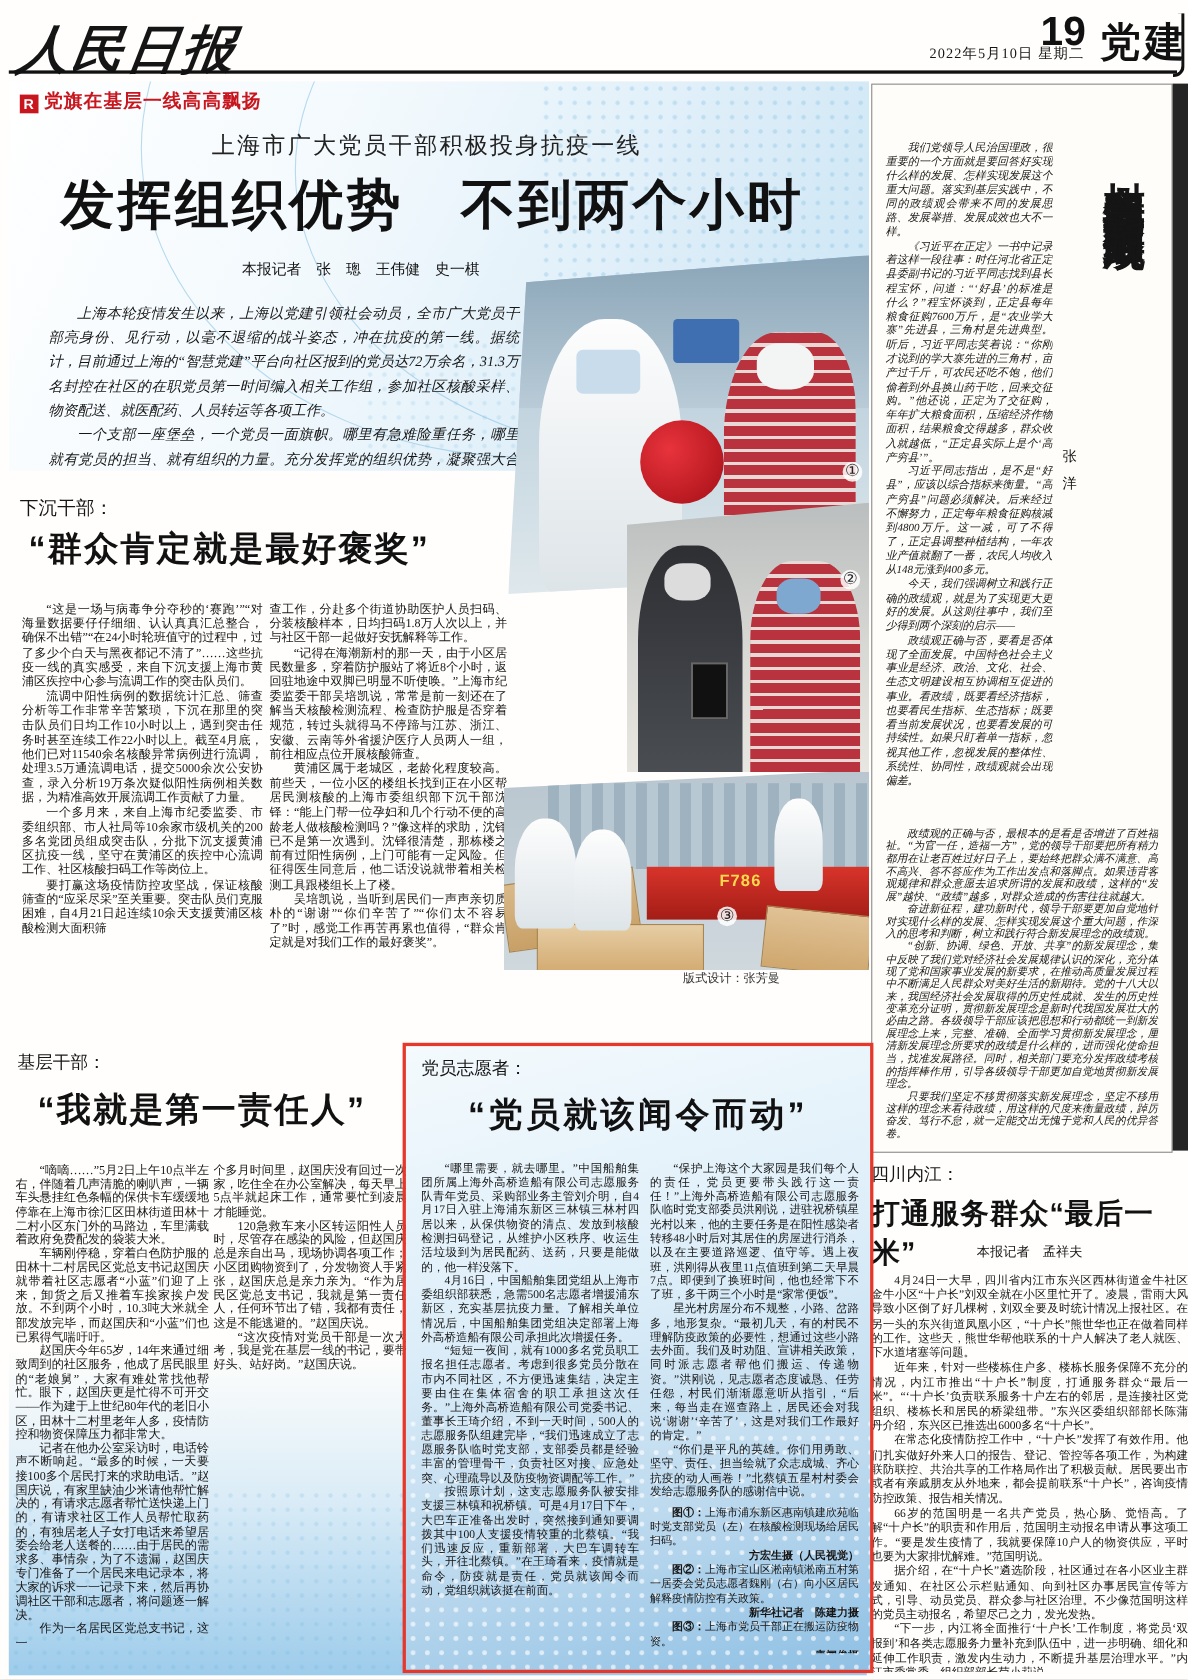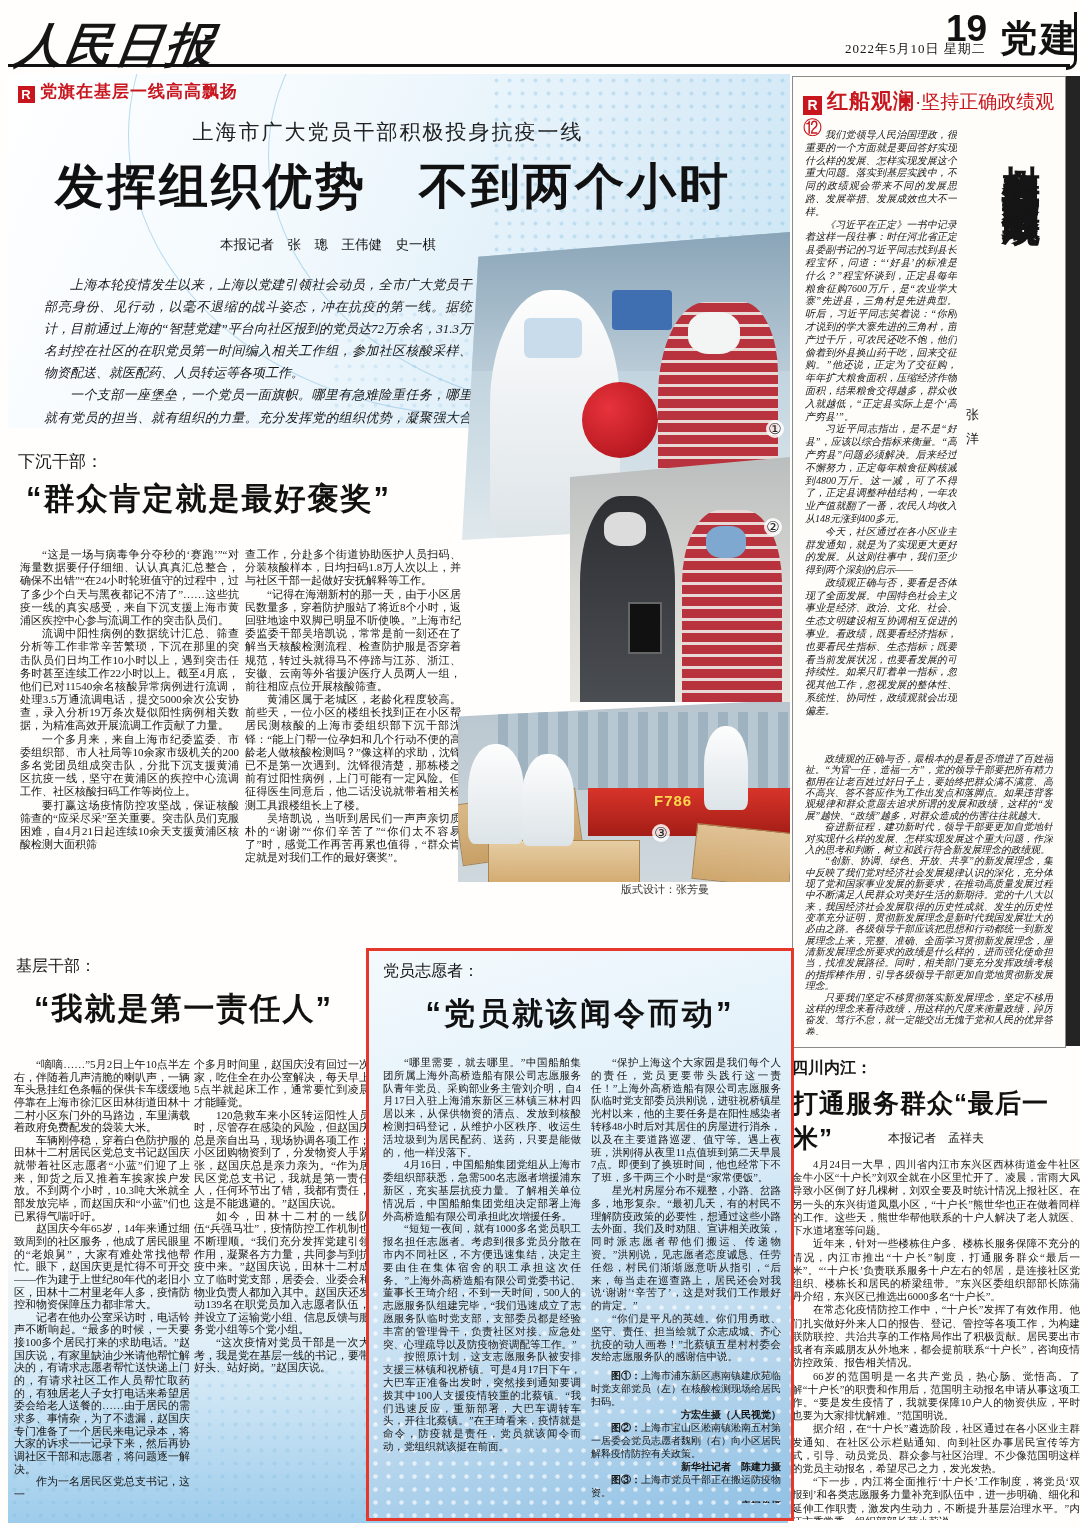--- a/index.html
+++ b/index.html
@@ -143,21 +143,20 @@
     <div class="abs jtxt colh z1" style="left:14px;top:1058px;width:176px;height:464px;font-size:11px;line-height:1.15;">
       <p>“嘀嘀……”5月2日上午10点半左右，伴随着几声清脆的喇叭声，一辆车头悬挂红色条幅的保供卡车缓缓地停靠在上海市徐汇区田林街道田林十二村小区东门外的马路边，车里满载着政府免费配发的袋装大米。</p>
       <p>车辆刚停稳，穿着白色防护服的田林十二村居民区党总支书记赵国庆就带着社区志愿者“小蓝”们迎了上来，卸货之后又推着车挨家挨户发放。不到两个小时，10.3吨大米就全部发放完毕，而赵国庆和“小蓝”们也已累得气喘吁吁。</p>
       <p>赵国庆今年65岁，14年来通过细致周到的社区服务，他成了居民眼里的“老娘舅”，大家有难处常找他帮忙。眼下，赵国庆更是忙得不可开交——作为建于上世纪80年代的老旧小区，田林十二村里老年人多，疫情防控和物资保障压力都非常大。</p>
       <p>记者在他办公室采访时，电话铃声不断响起。“最多的时候，一天要接100多个居民打来的求助电话。”赵国庆说，有家里缺油少米请他帮忙解决的，有请求志愿者帮忙送快递上门的，有请求社区工作人员帮忙取药的，有独居老人子女打电话来希望居委会给老人送餐的……由于居民的需求多、事情杂，为了不遗漏，赵国庆专门准备了一个居民来电记录本，将大家的诉求一一记录下来，然后再协调社区干部和志愿者，将问题逐一解决。</p>
       <p>作为一名居民区党总支书记，这一</p>
     </div>
     <div class="abs jtxt colh z1" style="left:194px;top:1058px;width:176px;height:464px;font-size:11px;line-height:1.15;">
       <p class="cont">个多月时间里，赵国庆没有回过一次家，吃住全在办公室解决，每天早上5点半就起床工作，通常要忙到凌晨才能睡觉。</p>
       <p>120急救车来小区转运阳性人员时，尽管存在感染的风险，但赵国庆总是亲自出马，现场协调各项工作；小区团购物资到了，分发物资人手紧张，赵国庆总是亲力亲为。“作为居民区党总支书记，我就是第一责任人，任何环节出了错，我都有责任，这是不能逃避的。”赵国庆说。</p>
-      <p>如今，田林十二村的一线队伍“兵强马壮”，疫情防控工作机制也不断理顺。“我们充分发挥党建引领作用，凝聚各方力量，共同参与到抗疫中来。”赵国庆说，田林十二村成立了临时党支部，居委会、业委会和物业负责人都加入其中。赵国庆还发动139名在职党员加入志愿者队伍，并设立了运输党小组、信息反馈与服务党小组等5个党小组。</p>
       <p>“这次疫情对党员干部是一次大考，我是党在基层一线的书记，要带好头、站好岗。”赵国庆说。</p>
     </div>
   </div>
 
   <div id="redbox" class="abs z1">
     <div class="dots" style="left:0;bottom:0;width:100%;height:230px;background-image:radial-gradient(circle,rgba(255,255,255,.8) 1.8px,transparent 2.6px);opacity:.8;"></div>
     <div class="abs" style="left:14px;top:10px;font-size:16px;font-family:'Liberation Sans',sans-serif;">党员志愿者：</div>
     <div class="abs hd" style="left:0;top:42px;width:100%;text-align:center;font-size:31px;letter-spacing:3px;">“党员就该闻令而动”</div>
     <div class="abs jtxt colh" style="left:14px;top:106px;width:198px;height:446px;font-size:10.5px;line-height:1.22;">
       <p>“哪里需要，就去哪里。”中国船舶集团所属上海外高桥造船有限公司志愿服务队青年党员、采购部业务主管刘介明，自4月17日入驻上海浦东新区三林镇三林村四居以来，从保供物资的清点、发放到核酸检测扫码登记，从维护小区秩序、收运生活垃圾到为居民配药、送药，只要是能做的，他一样没落下。</p>
@@ -173,43 +172,40 @@
       </div>
       <div style="margin-top:5px;font-size:10px;line-height:1.3;">
         <p class="capline"><b>图①：</b><span>上海市浦东新区惠南镇建欣苑临时党支部党员（左）在核酸检测现场给居民扫码。</span><span class="cap-credit">方宏生摄（人民视觉）</span></p>
         <p class="capline"><b>图②：</b><span>上海市宝山区淞南镇淞南五村第一居委会党员志愿者魏刚（右）向小区居民解释疫情防控有关政策。</span><span class="cap-credit">新华社记者　陈建力摄</span></p>
         <p class="capline"><b>图③：</b><span>上海市党员干部正在搬运防疫物资。</span><span class="cap-credit">唐闻俊摄</span></p>
       </div>
     </div>
   </div>
 
   <div id="hongbox" class="abs">
-    <div class="abs" style="left:10px;top:10px;">
-      <span class="kickbox" style="width:19px;height:19px;line-height:19px;font-size:14px;">R</span><span class="red hd" style="font-size:21px;letter-spacing:1px;">红船观澜</span><span class="red" style="font-size:19px;font-family:'Liberation Sans',sans-serif;">·坚持正确政绩观⑫</span>
-    </div>
     <div class="abs jtxt colh" style="left:12px;top:52px;width:152px;height:618px;font-size:10px;line-height:1.28;font-style:italic;font-family:Liberation Serif, serif;">
       <p>我们党领导人民治国理政，很重要的一个方面就是要回答好实现什么样的发展、怎样实现发展这个重大问题。落实到基层实践中，不同的政绩观会带来不同的发展思路、发展举措、发展成效也大不一样。</p>
       <p>《习近平在正定》一书中记录着这样一段往事：时任河北省正定县委副书记的习近平同志找到县长程宝怀，问道：“‘好县’的标准是什么？”程宝怀谈到，正定县每年粮食征购7600万斤，是“农业学大寨”先进县，三角村是先进典型。听后，习近平同志笑着说：“你刚才说到的学大寨先进的三角村，亩产过千斤，可农民还吃不饱，他们偷着到外县换山药干吃，回来交征购。”他还说，正定为了交征购，年年扩大粮食面积，压缩经济作物面积，结果粮食交得越多，群众收入就越低，“正定县实际上是个‘高产穷县’”。</p>
       <p>习近平同志指出，是不是“好县”，应该以综合指标来衡量。“高产穷县”问题必须解决。后来经过不懈努力，正定每年粮食征购核减到4800万斤。这一减，可了不得了，正定县调整种植结构，一年农业产值就翻了一番，农民人均收入从148元涨到400多元。</p>
-      <p>今天，社区通过在各小区业主群发通知，就是为了实现更大更好的发展。从这则往事中，我们至少得到两个深刻的启示——</p>
+      <p>今天，我们强调树立和践行正确的政绩观，就是为了实现更大更好的发展。从这则往事中，我们至少得到两个深刻的启示——</p>
       <p>政绩观正确与否，要看是否体现了全面发展。中国特色社会主义事业是经济、政治、文化、社会、生态文明建设相互协调相互促进的事业。看政绩，既要看经济指标，也要看民生指标、生态指标；既要看当前发展状况，也要看发展的可持续性。如果只盯着单一指标，忽视其他工作，忽视发展的整体性、系统性、协同性，政绩观就会出现偏差。</p>
     </div>
     <div class="abs" style="left:170px;top:320px;writing-mode:vertical-rl;font-size:13px;letter-spacing:6px;">张　洋</div>
     <div id="vtitle" class="abs" style="left:198px;top:58px;height:640px;font-size:38px;font-weight:bold;letter-spacing:3px;line-height:1.55;">树立和践行符合新发展理念的政绩观</div>
     <div class="abs jtxt colh" style="left:12px;top:676px;width:248px;height:282px;font-size:9.8px;line-height:1.16;font-style:italic;">
       <p>政绩观的正确与否，最根本的是看是否增进了百姓福祉。“为官一任，造福一方”，党的领导干部要把所有精力都用在让老百姓过好日子上，要始终把群众满不满意、高不高兴、答不答应作为工作出发点和落脚点。如果违背客观规律和群众意愿去追求所谓的发展和政绩，这样的“发展”越快、“政绩”越多，对群众造成的伤害往往就越大。</p>
       <p>奋进新征程，建功新时代，领导干部要更加自觉地针对实现什么样的发展、怎样实现发展这个重大问题，作深入的思考和判断，树立和践行符合新发展理念的政绩观。</p>
       <p>“创新、协调、绿色、开放、共享”的新发展理念，集中反映了我们党对经济社会发展规律认识的深化，充分体现了党和国家事业发展的新要求，在推动高质量发展过程中不断满足人民群众对美好生活的新期待。党的十八大以来，我国经济社会发展取得的历史性成就、发生的历史性变革充分证明，贯彻新发展理念是新时代我国发展壮大的必由之路。各级领导干部应该把思想和行动都统一到新发展理念上来，完整、准确、全面学习贯彻新发展理念，厘清新发展理念所要求的政绩是什么样的，进而强化使命担当，找准发展路径。同时，相关部门要充分发挥政绩考核的指挥棒作用，引导各级领导干部更加自觉地贯彻新发展理念。</p>
       <p>只要我们坚定不移贯彻落实新发展理念，坚定不移用这样的理念来看待政绩，用这样的尺度来衡量政绩，踔厉奋发、笃行不怠，就一定能交出无愧于党和人民的优异答卷。</p>
     </div>
   </div>
   <div id="blackbar" class="abs"></div>
 
   <div>
-    <div class="abs" style="left:792px;top:1058px;font-size:16px;font-family:'Liberation Sans',sans-serif;font-weight:bold;">四川内江：</div>
+    <div class="abs" style="left:792px;top:1058px;font-size:16px;font-family:'Liberation Sans',sans-serif;">四川内江：</div>
     <div class="abs hd" style="left:792px;top:1086px;width:288px;font-size:26px;letter-spacing:1px;">打通服务群众“最后一米”</div>
     <div class="abs" style="left:792px;top:1130px;width:288px;text-align:center;font-size:12px;">本报记者　孟祥夫</div>
     <div class="abs jtxt colh" style="left:792px;top:1158px;width:288px;height:362px;font-size:10.5px;line-height:1.26;">
       <p>4月24日一大早，四川省内江市东兴区西林街道金牛社区金牛小区“十户长”刘双全就在小区里忙开了。凌晨，雷雨大风导致小区倒了好几棵树，刘双全要及时统计情况上报社区。在另一头的东兴街道凤凰小区，“十户长”熊世华也正在做着同样的工作。这些天，熊世华帮他联系的十户人解决了老人就医、下水道堵塞等问题。</p>
       <p>近年来，针对一些楼栋住户多、楼栋长服务保障不充分的情况，内江市推出“十户长”制度，打通服务群众“最后一米”。“‘十户长’负责联系服务十户左右的邻居，是连接社区党组织、楼栋长和居民的桥梁纽带。”东兴区委组织部部长陈蒲丹介绍，东兴区已推选出6000多名“十户长”。</p>
       <p>在常态化疫情防控工作中，“十户长”发挥了有效作用。他们扎实做好外来人口的报告、登记、管控等各项工作，为构建联防联控、共治共享的工作格局作出了积极贡献。居民要出市或者有亲戚朋友从外地来，都会提前联系“十户长”，咨询疫情防控政策、报告相关情况。</p>
       <p>66岁的范国明是一名共产党员，热心肠、觉悟高。了解“十户长”的职责和作用后，范国明主动报名申请从事这项工作。“要是发生疫情了，我就要保障10户人的物资供应，平时也要为大家排忧解难。”范国明说。</p>
       <p>据介绍，在“十户长”遴选阶段，社区通过在各小区业主群发通知、在社区公示栏贴通知、向到社区办事居民宣传等方式，引导、动员党员、群众参与社区治理。不少像范国明这样的党员主动报名，希望尽己之力，发光发热。</p>
       <p>“下一步，内江将全面推行‘十户长’工作制度，将党员‘双报到’和各类志愿服务力量补充到队伍中，进一步明确、细化和延伸工作职责，激发内生动力，不断提升基层治理水平。”内江市委常委、组织部部长苟小莉说。</p>
     </div>

